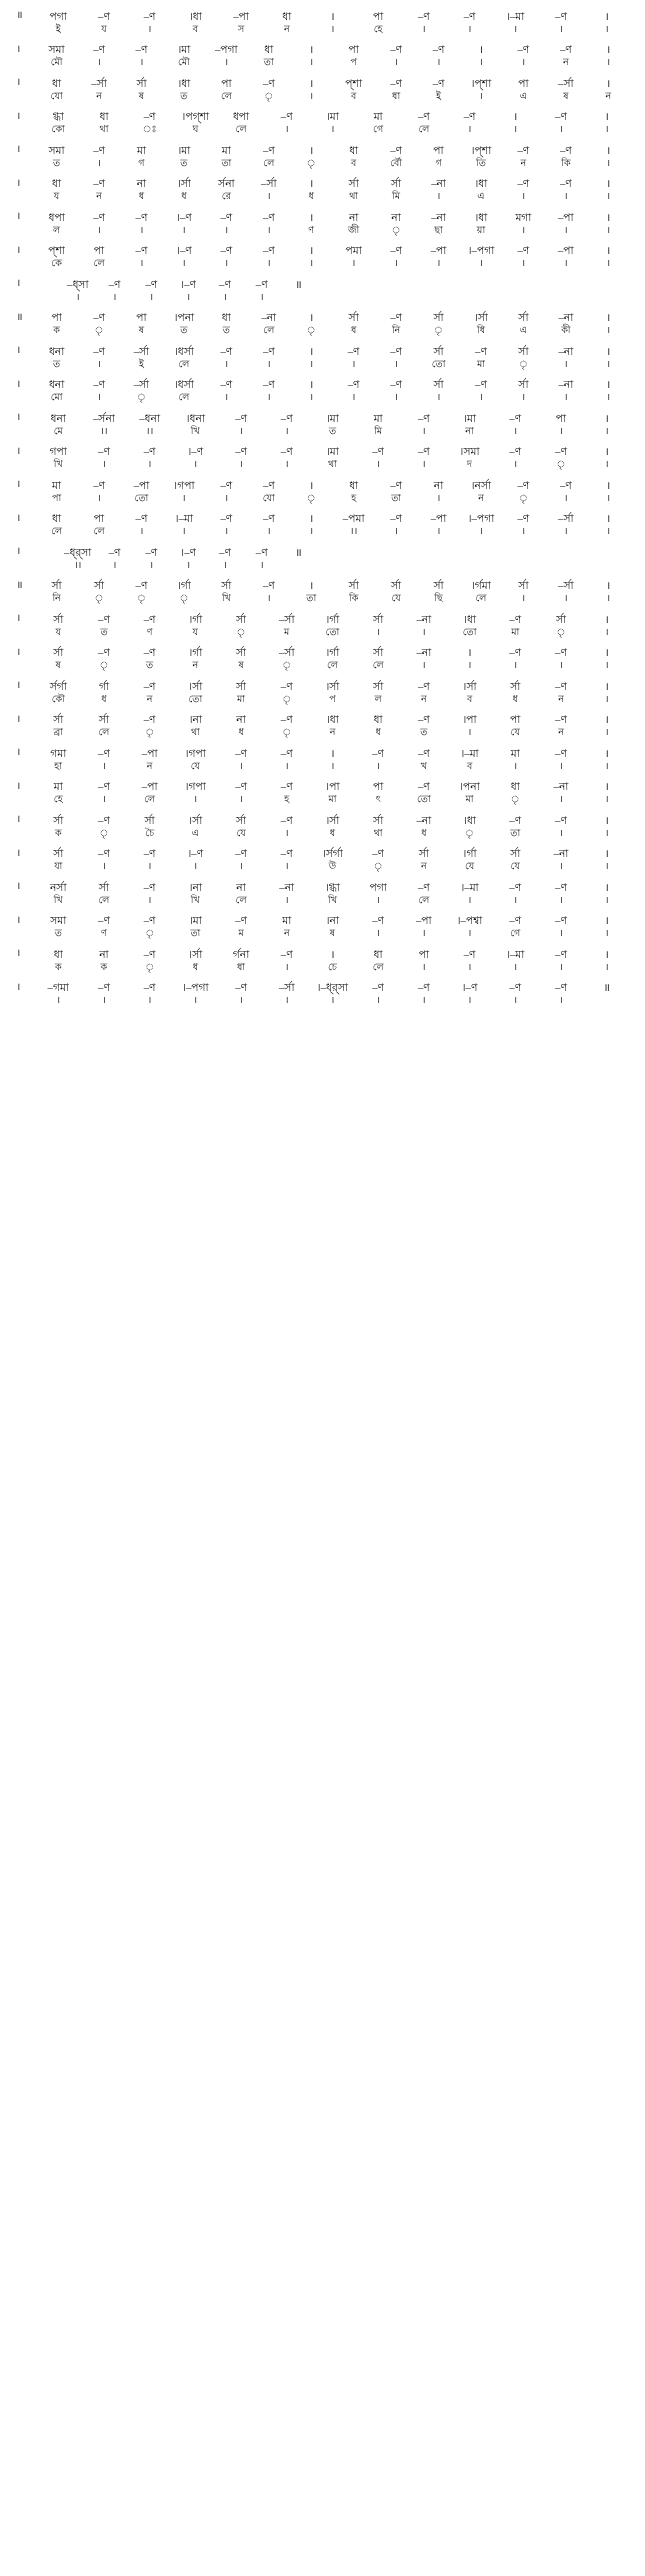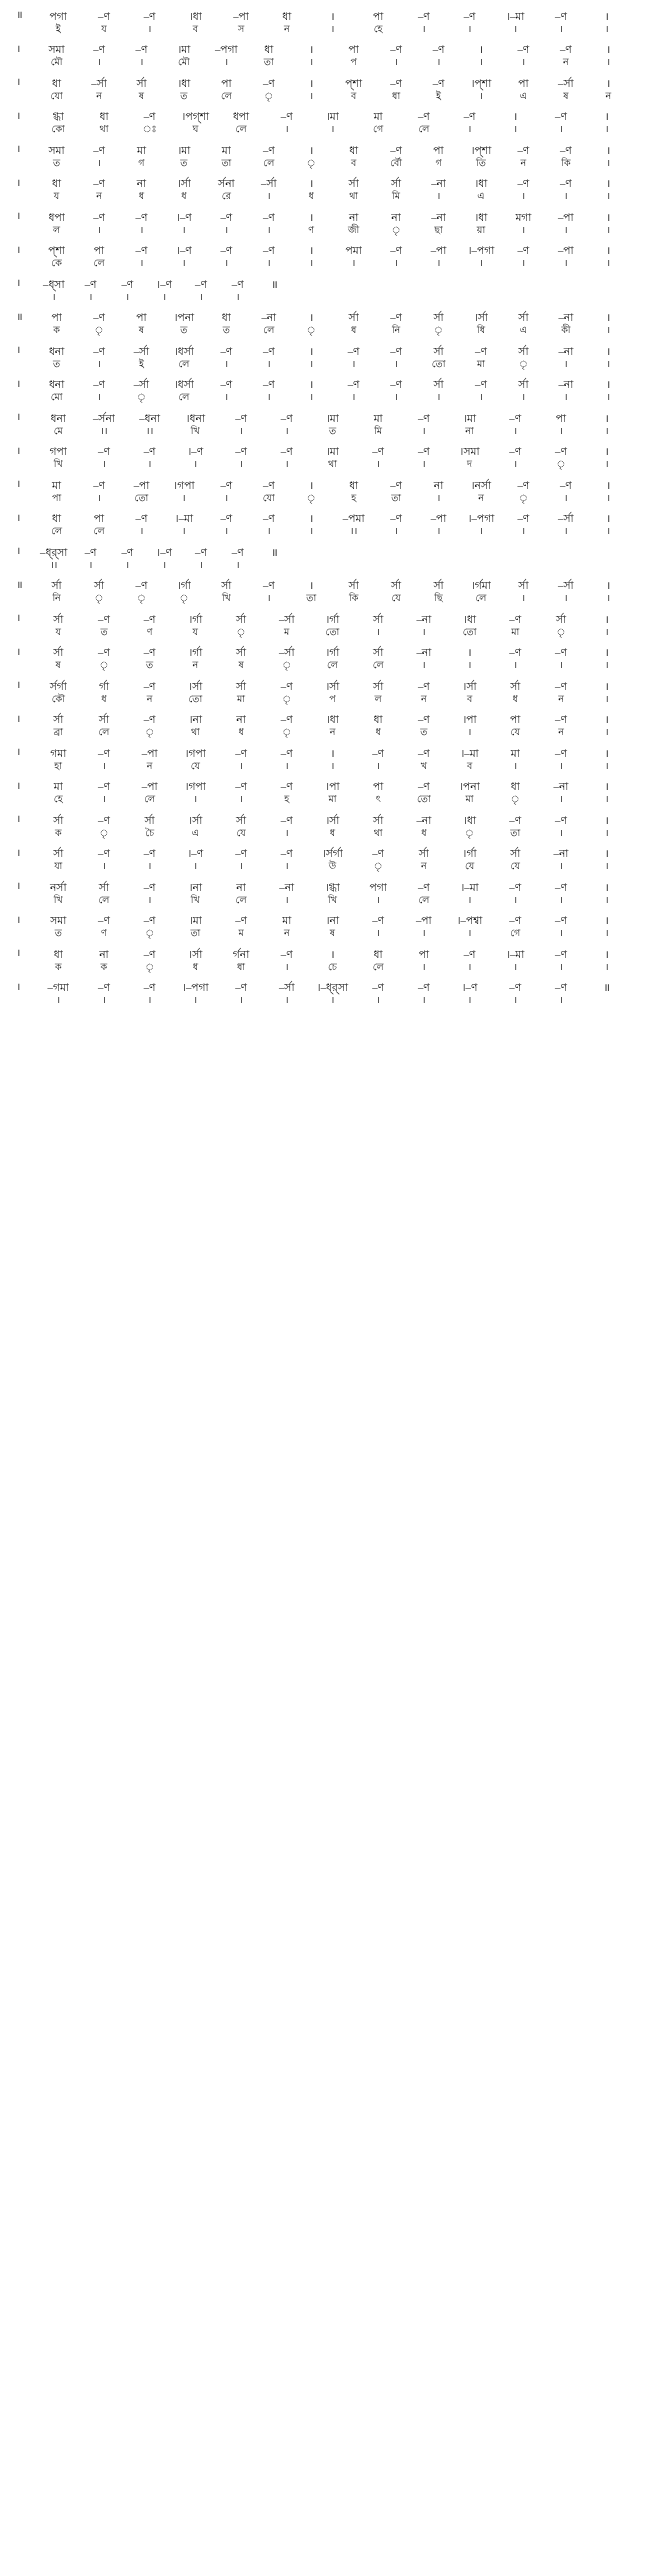--- a/index.html
+++ b/index.html
@@ -61,20 +61,21 @@
   }
   .lyric {
     font-size: 9.5px;
     line-height: 13.2px;
     white-space: nowrap;
     color: #1a1a1a;
   }
   .halfline .cells {
     flex: 0 0 auto;
     width: 42%;
+    margin-left: 24px;
   }
   .halfline .cell {
     flex: 1 1 0;
   }
 </style>
 </head>
 <body>
 
 <div class="page">
   <div class="notation-block" id="notation-block">

